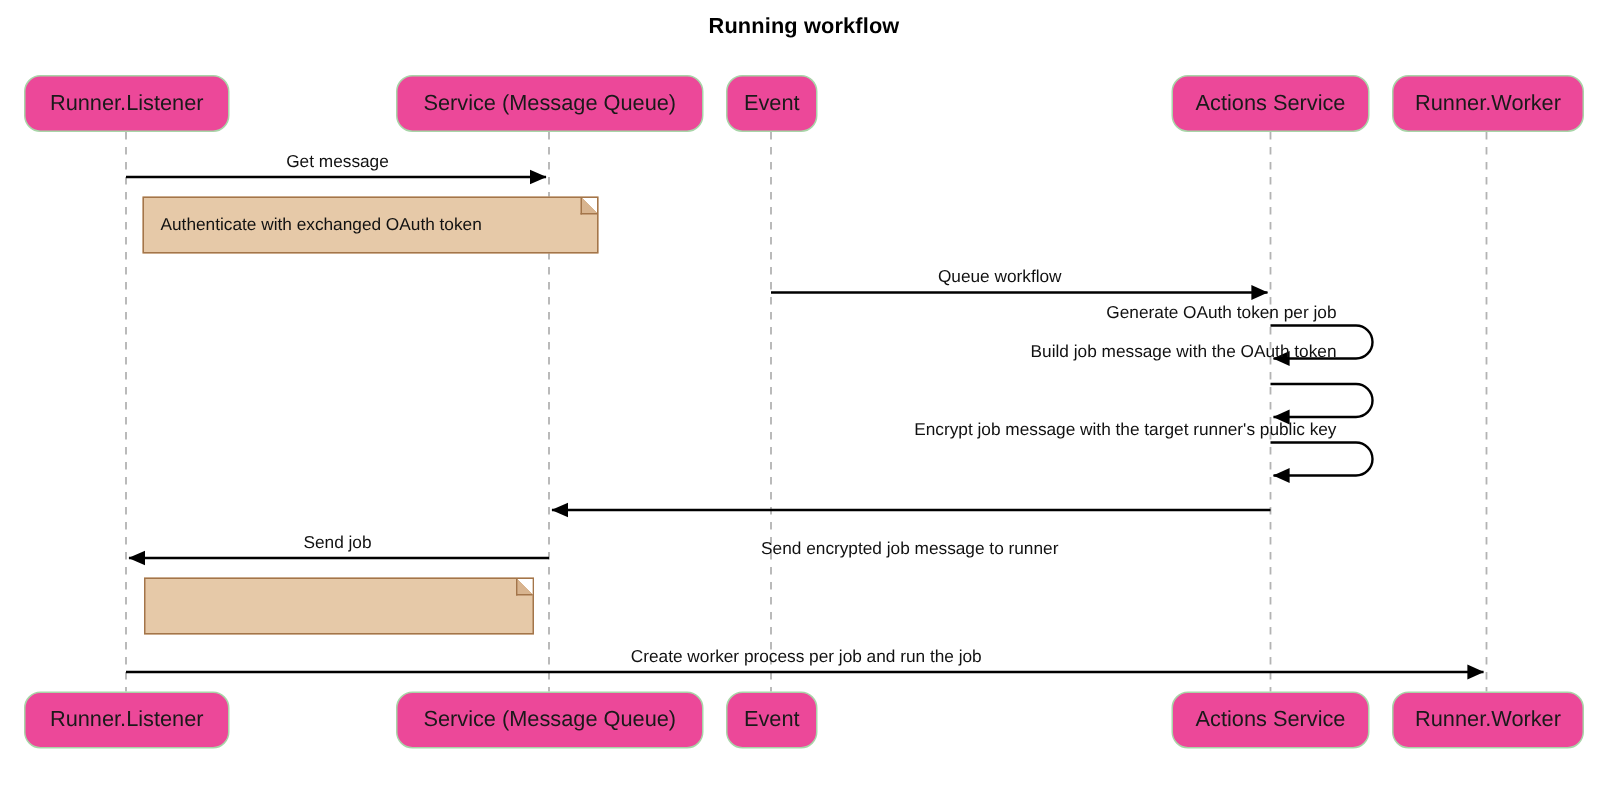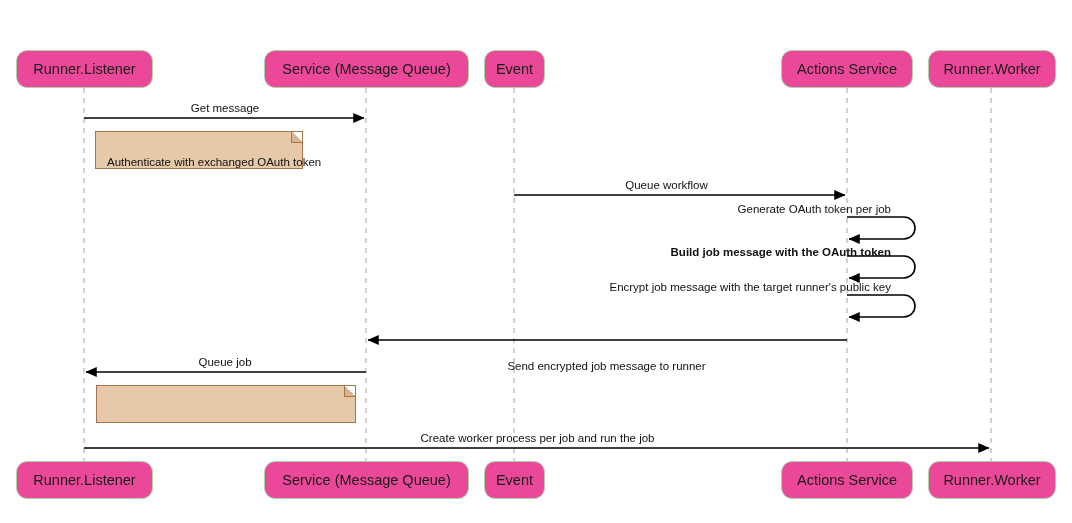--- a/index.html
+++ b/index.html
@@ -87,20 +87,21 @@
     background: linear-gradient(225deg, #ffffff 0%, #ffffff 50%, #d8b48f 50%, #d8b48f 100%);
     border-left: 1px solid #a3754a;
     border-bottom: 1px solid #a3754a;
   }
 </style>
 </head>
 <body>
 
 <div id="diagram-root">
 
+  <div class="diagram-title">Running workflow</div>
 
   <svg id="diagram-svg" viewBox="0 0 1072 523" xmlns="http://www.w3.org/2000/svg">
     <defs>
       <marker id="arrowhead-right" viewBox="0 0 10 10" refX="9.6" refY="5" markerWidth="7" markerHeight="7" orient="auto-start-reverse">
         <path d="M 0 0.6 L 10 5 L 0 9.4 z" fill="#000000"></path>
       </marker>
     </defs>
     <g id="lifelines-layer">
         <line x1="84" x2="84" y1="88" y2="461" stroke="#b3b3b3" stroke-width="1.2" stroke-dasharray="5,5"></line>
         <line x1="366" x2="366" y1="88" y2="461" stroke="#b3b3b3" stroke-width="1.2" stroke-dasharray="5,5"></line>
@@ -131,28 +132,28 @@
       <div class="participant" style="left: 16px; top: 461px; width: 137px;"><span>Runner.Listener</span></div>
       <div class="participant" style="left: 264px; top: 461px; width: 205px;"><span>Service (Message Queue)</span></div>
       <div class="participant" style="left: 484px; top: 461px; width: 61px;"><span>Event</span></div>
       <div class="participant" style="left: 781px; top: 461px; width: 132px;"><span>Actions Service</span></div>
       <div class="participant" style="left: 928px; top: 461px; width: 128px;"><span>Runner.Worker</span></div>
     </div>
   <div id="labels-layer">
       <div class="msg-label" style="left: 84px; width: 282px; top: 102px;">Get message</div>
       <div class="msg-label" style="left: 500px; width: 333px; top: 179px;">Queue workflow</div>
       <div class="msg-label right-anchor" style="left: 0px; width: 844px; top: 203px;">Generate OAuth token per job</div>
-      <div class="msg-label right-anchor" style="left: 0px; width: 844px; top: 246px; font-weight: bold;">Build job message with the OAuth token</div>
+      <div class="msg-label right-anchor" style="left: 0px; width: 844px; top: 229px;">Build job message with the OAuth token</div>
       <div class="msg-label right-anchor" style="left: 0px; width: 844px; top: 281px;">Encrypt job message with the target runner's public key</div>
       <div class="msg-label" style="left: 366px; width: 481px; top: 324px; margin-top: 36px;">Send encrypted job message to runner</div>
-      <div class="msg-label" style="left: 84px; width: 282px; top: 356px;">Queue job</div>
+      <div class="msg-label" style="left: 84px; width: 282px; top: 356px;">Send job</div>
       <div class="msg-label" style="left: 84px; width: 907px; top: 432px;">Create worker process per job and run the job</div>
     </div>
   <div id="notes-layer">
-      <div class="note" style="left: 95px; top: 131px; width: 208px; height: 38px; align-items: flex-end;">
+      <div class="note" style="left: 95px; top: 131px; width: 304px; height: 38px;">
         <span>Authenticate with exchanged OAuth token</span>
         <span class="note-fold"></span>
       </div>
       <div class="note" style="left: 96px; top: 385px; width: 260px; height: 38px;">
         <span class="note-fold"></span>
       </div>
     </div>
 
 </div>
 

